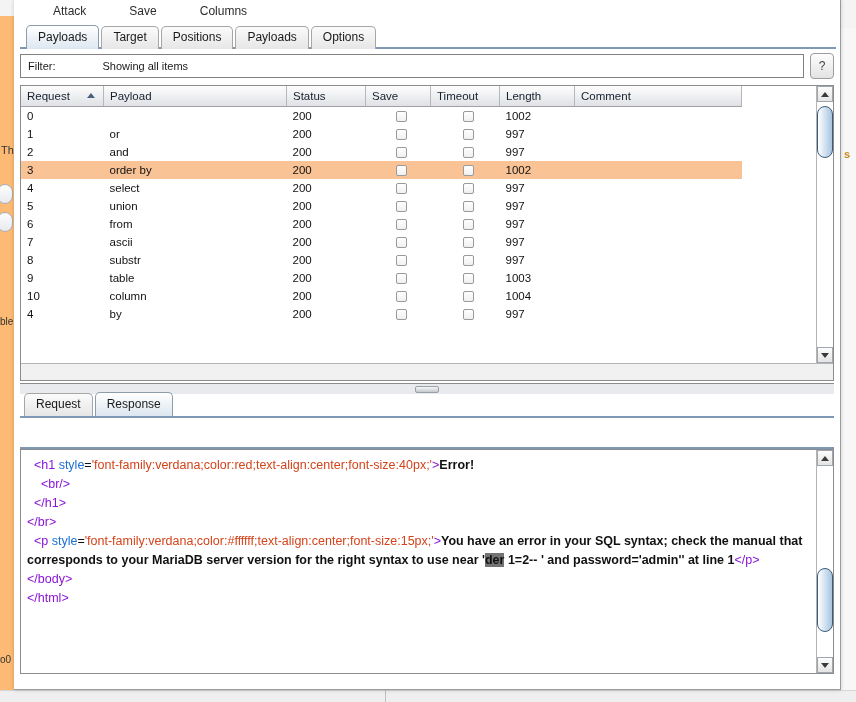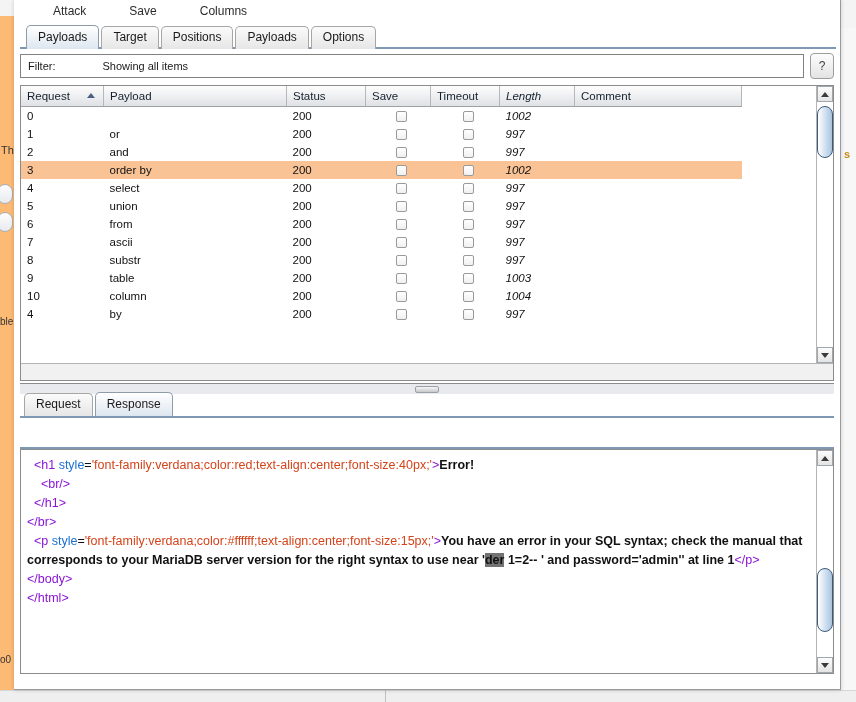--- a/index.html
+++ b/index.html
@@ -181,21 +181,21 @@
     display: inline-block; width: 11px; height: 11px; box-sizing: border-box;
     border: 1px solid #9a9a9a; border-radius: 2px;
     background: linear-gradient(#ffffff,#f0f0f0);
     vertical-align: middle;
   }
   .c-req { width: 76px; }
   .c-pay { width: 176px; }
   .c-sta { width: 72px; }
   .c-err { width: 58px; }
   .c-tim { width: 62px; }
-  .c-len { width: 68px; font-style: italic; }
+  .c-len { width: 68px; }
   .c-com { width: 160px; }
   td.cell-center { text-align: center; padding-left: 0; }
 
   
   .vscroll {
     width: 16px; background: #f5f5f5;
     border-left: 1px solid #b4b4b4;
     display: flex; flex-direction: column; flex: none;
     position: relative;
   }

